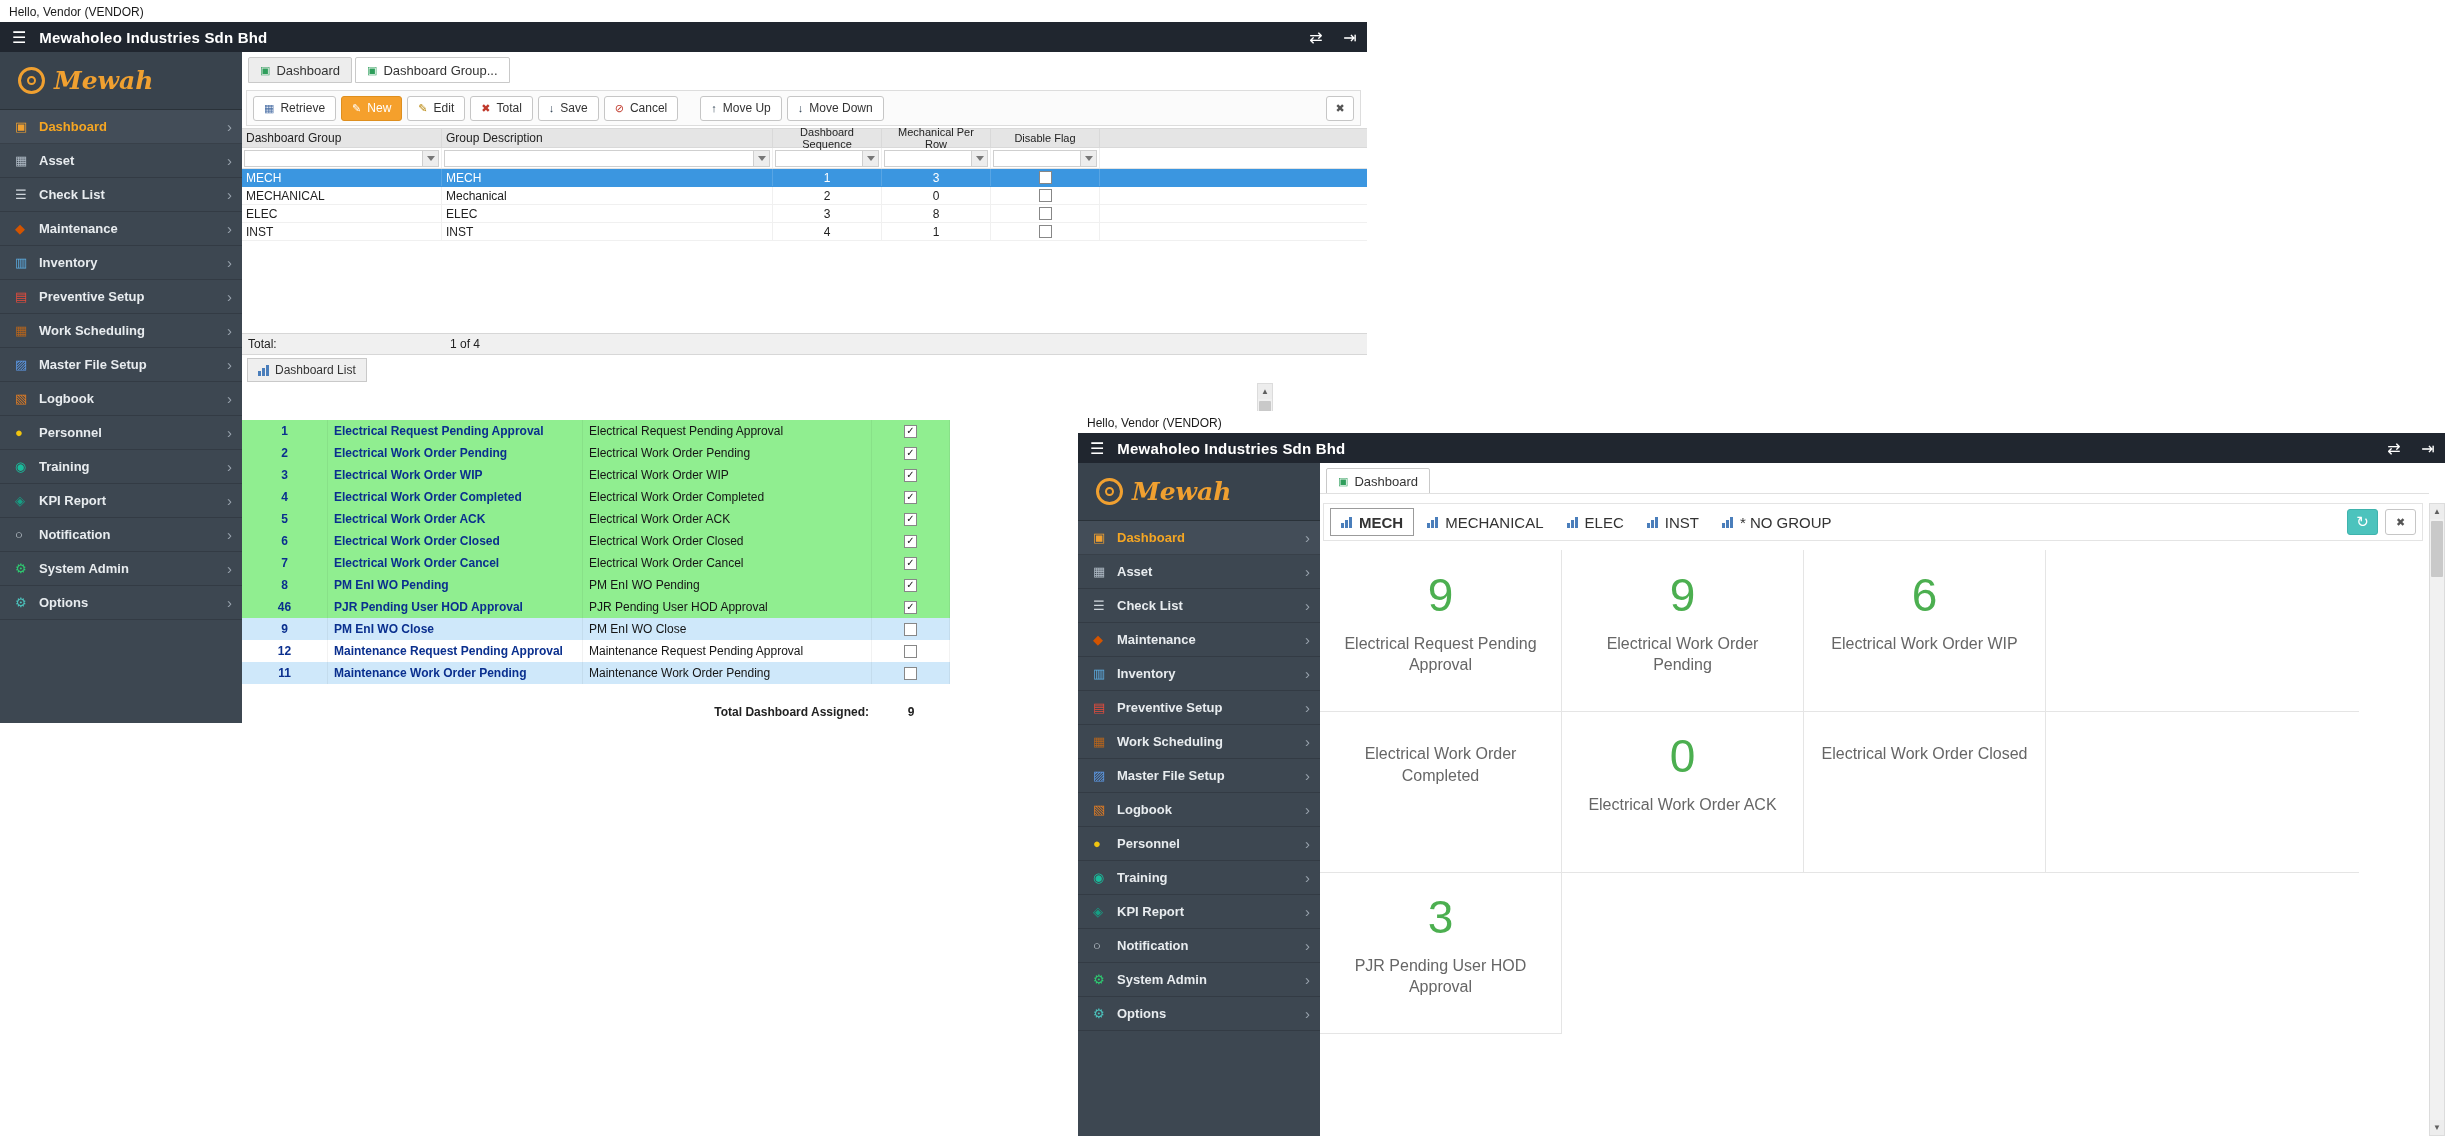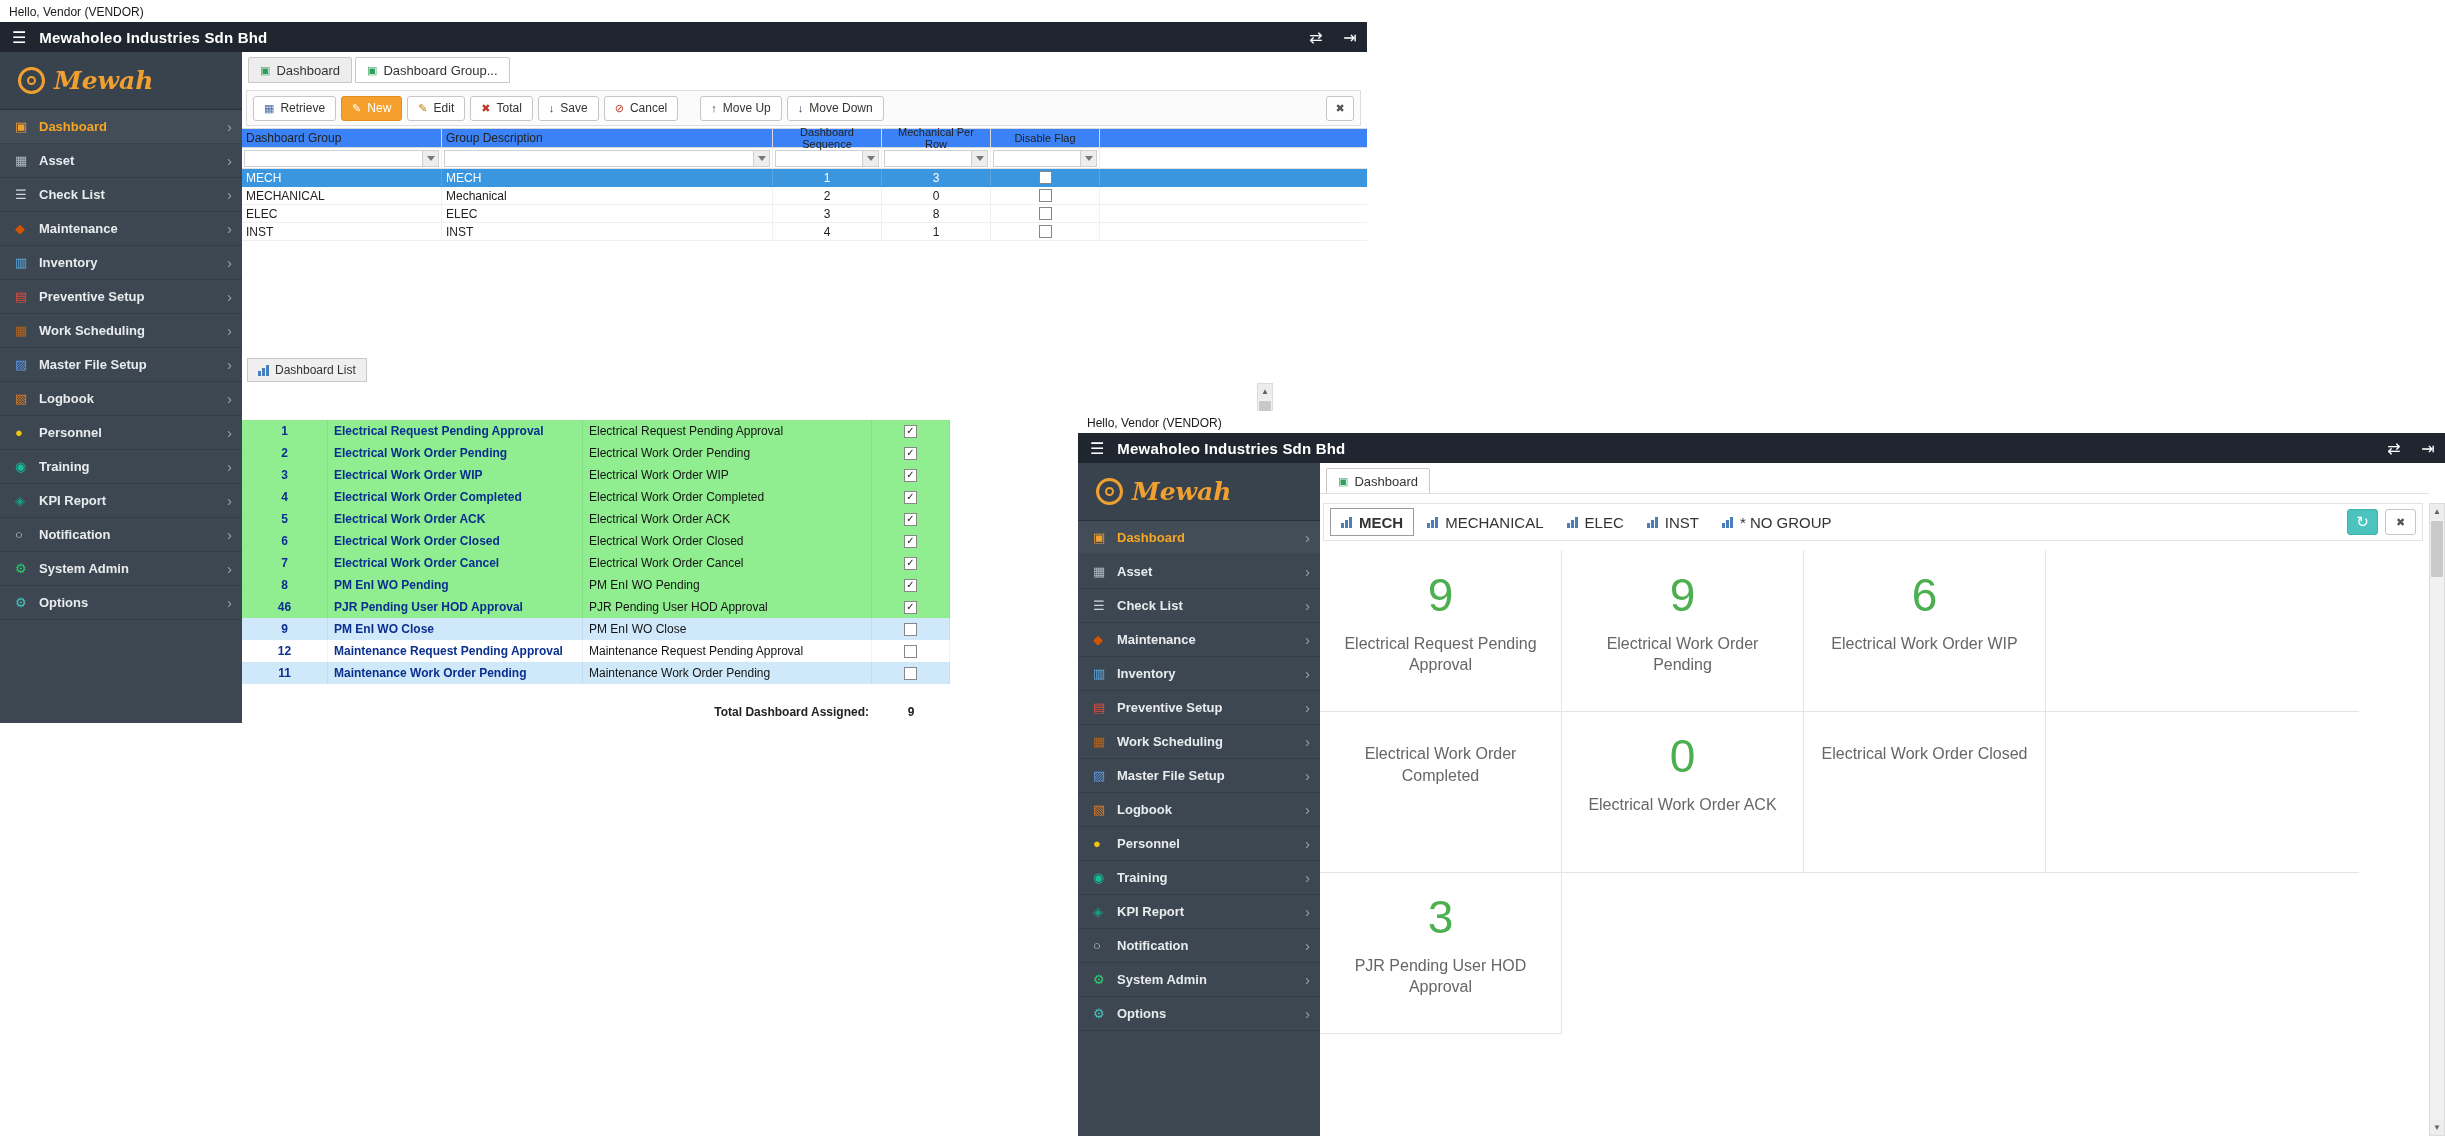--- a/index.html
+++ b/index.html
@@ -46,21 +46,21 @@
   .tab.active{background:#fff}
   .ticon{font-size:11px;color:#2e9e5b}
   .toolbar{position:absolute;top:38px;left:4px;right:6px;height:36px;border:1px solid #ddd;background:#fbfbfb;display:flex;align-items:center;gap:5px;padding:0 6px}
   .btn{height:25px;display:inline-flex;align-items:center;gap:6px;padding:0 10px;background:#fff;border:1px solid #c6c6c6;border-radius:3px;font-size:12px;color:#333;cursor:pointer;white-space:nowrap}
   .btn .bicon{font-size:11px}
   .btn.primary{background:#f5a02c;border-color:#de8f1f;color:#fff}
   .i-retrieve{color:#4a6fa5}.i-edit{color:#b8860b}.i-del{color:#c0392b}.i-save{color:#2c3e50}.i-cancel{color:#c0392b}.i-move{color:#2c3e50}
   .tgap{width:12px}
   .close-btn{margin-left:auto;width:28px;height:25px;border:1px solid #c6c6c6;border-radius:3px;background:#fff;display:flex;align-items:center;justify-content:center;font-size:11px;color:#555;cursor:pointer}
   
-  .g1head{position:absolute;top:76px;left:0;right:0;height:20px;background:#3b82f6;border-top:1px solid #d9d9d9;border-bottom:1px solid #d9d9d9;display:flex;font-size:12px;color:#222}
+  .g1head{position:absolute;top:76px;left:0;right:0;height:20px;background:#e5e5e5;border-top:1px solid #d9d9d9;border-bottom:1px solid #d9d9d9;display:flex;font-size:12px;color:#222}
   .g1head .c{display:flex;align-items:center;border-right:1px solid #d9d9d9;padding:0 4px}
   .cg{width:200px}.cd{width:331px}.cs{width:109px}.cp{width:109px}.cfl{width:109px}.cfill{flex:1;border-right:none!important}
   .hc{justify-content:center;font-size:11px;text-align:center}
   .g1filter{position:absolute;top:96px;left:0;right:0;height:21px;border-bottom:1px solid #e3e3e3;display:flex}
   .g1filter .c{padding:1px 2px;border-right:1px solid #eee;display:flex;align-items:center}
   .filterbox{flex:1;height:17px;border:1px solid #cfcfcf;background:#fff;display:flex;align-items:stretch}
   .fbtn{margin-left:auto;width:16px;background:#ededed;border-left:1px solid #cfcfcf;display:flex;align-items:center;justify-content:center;cursor:pointer}
   .funnel{width:0;height:0;border-left:4px solid transparent;border-right:4px solid transparent;border-top:5px solid #777}
   .g1body{position:absolute;top:117px;left:0;right:0}
   .g1row{height:18px;display:flex;align-items:center;font-size:12px;border-bottom:1px solid #f0f0f0}
@@ -348,20 +348,24 @@
           <div class="c cd">INST</div>
           <div class="c cs ctr">4</div>
           <div class="c cp ctr">1</div>
           <div class="c cfl ctr">
               <span class="cb"></span>
             </div>
           <div class="c cfill"></div>
         </div>
       </div>
 
+      <div class="totalbar">
+        <span class="tl">Total:</span>
+        <span class="tc">1 of 4</span>
+      </div>
 
       <div class="listtab">
         <span class="bars">
             <i></i>
             <i></i>
             <i></i>
           </span>
         <span>Dashboard List</span>
       </div>
 

